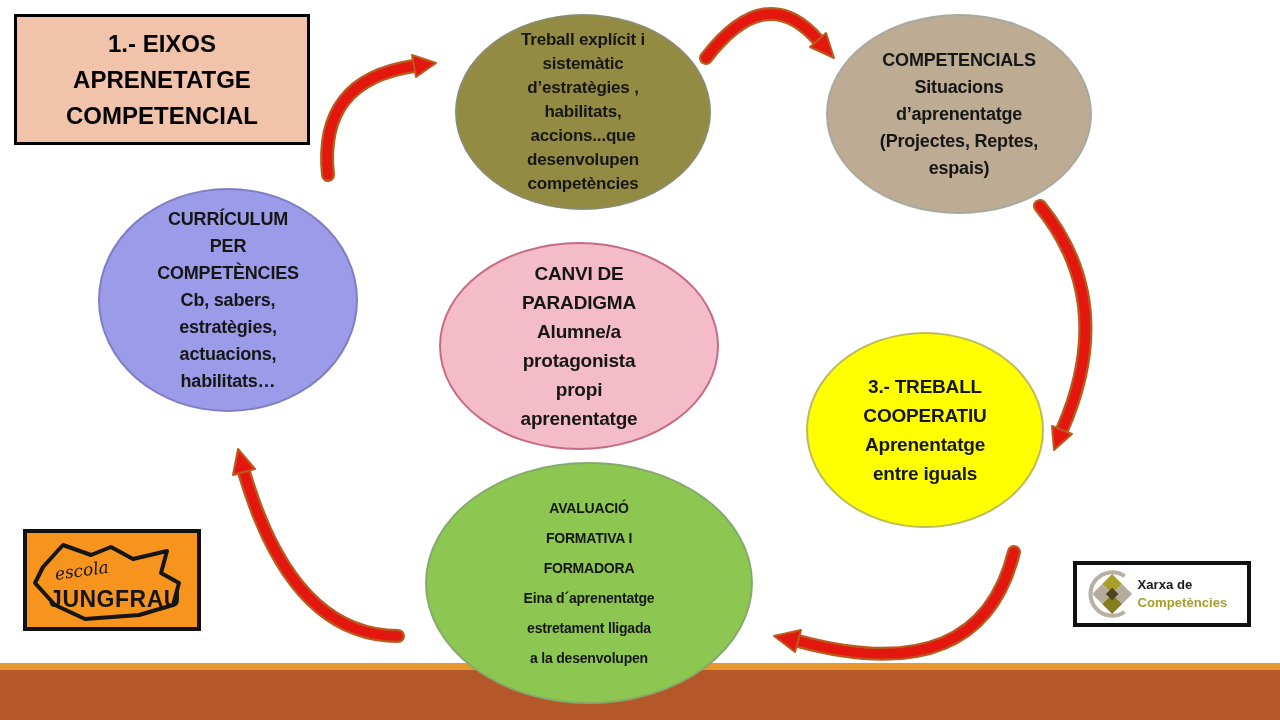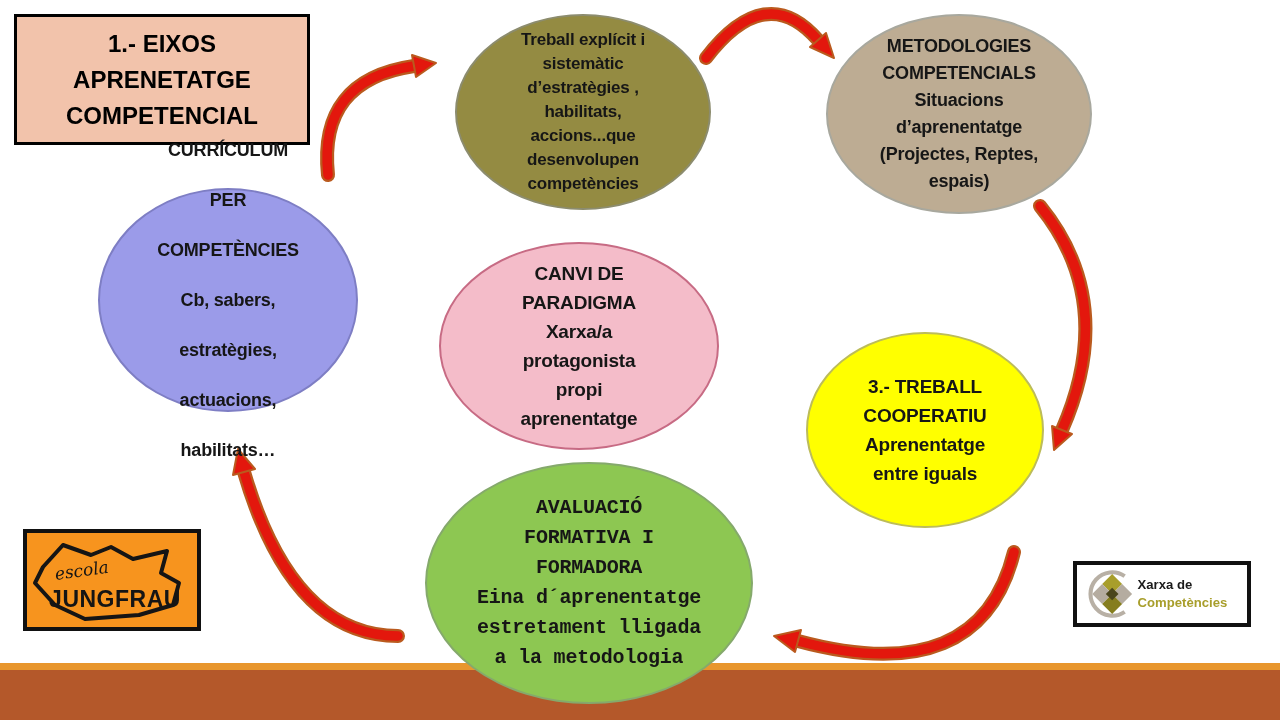--- a/index.html
+++ b/index.html
@@ -26,21 +26,21 @@
   .ellipse{
     position:absolute;z-index:3;border-radius:50%;border:2px solid #999;box-sizing:border-box;
     display:flex;flex-direction:column;justify-content:center;align-items:center;
     text-align:left;font-weight:bold;color:#161616;letter-spacing:-0.2px;
   }
   .e0{left:455px;top:14px;width:256px;height:196px;font-size:17px;line-height:24px;}
   .e1{left:826px;top:14px;width:266px;height:200px;font-size:18px;line-height:27px;}
   .e2{left:98px;top:188px;width:260px;height:224px;font-size:18px;line-height:27px;}
   .e3{left:439px;top:242px;width:280px;height:208px;font-size:19px;line-height:29px;}
   .e4{left:806px;top:332px;width:238px;height:196px;font-size:19px;line-height:29px;}
-  .e5{left:425px;top:462px;width:328px;height:242px;font-size:20px;line-height:30px;font-family:Liberation Mono, monospace;}
+  .e5{left:425px;top:462px;width:328px;height:242px;font-size:14px;line-height:30px;}
   
   .logo-jungfrau{
     position:absolute;left:23px;top:529px;width:178px;height:102px;z-index:4;
     border:4px solid #111;box-sizing:border-box;
   }
   .logo-xarxa{
     position:absolute;left:1073px;top:561px;width:178px;height:66px;z-index:4;
     background:#fff;border:4px solid #111;box-sizing:border-box;
   }
   .logo-jungfrau svg,.logo-xarxa svg{display:block;width:100%;height:100%;}
@@ -95,61 +95,60 @@
     <div>Treball explícit i</div>
     <div>sistemàtic</div>
     <div>d’estratègies ,</div>
     <div>habilitats,</div>
     <div>accions...que</div>
     <div>desenvolupen</div>
     <div>competències</div>
   </div>
 
   <div class="ellipse e1" style="background: rgb(189, 172, 147); border-color: rgb(168, 168, 158);">
-    <div>METODOLOGIES</div>
     <div>COMPETENCIALS</div>
     <div>Situacions</div>
     <div>d’aprenentatge</div>
     <div>(Projectes, Reptes,</div>
     <div>espais)</div>
   </div>
 
-  <div class="ellipse e2" style="background: rgb(155, 155, 233); border-color: rgb(126, 126, 196); gap: 23px;">
+  <div class="ellipse e2" style="background: rgb(155, 155, 233); border-color: rgb(126, 126, 196);">
     <div>CURRÍCULUM</div>
     <div>PER</div>
     <div>COMPETÈNCIES</div>
     <div>Cb, sabers,</div>
     <div>estratègies,</div>
     <div>actuacions,</div>
     <div>habilitats…</div>
   </div>
 
   <div class="ellipse e3" style="background: rgb(244, 188, 201); border-color: rgb(199, 107, 132);">
     <div>CANVI DE</div>
     <div>PARADIGMA</div>
-    <div>Xarxa/a</div>
+    <div>Alumne/a</div>
     <div>protagonista</div>
     <div>propi</div>
     <div>aprenentatge</div>
   </div>
 
   <div class="ellipse e4" style="background: rgb(255, 255, 0); border-color: rgb(188, 188, 90);">
     <div>3.- TREBALL</div>
     <div>COOPERATIU</div>
     <div>Aprenentatge</div>
     <div>entre iguals</div>
   </div>
 
   <div class="ellipse e5" style="background: rgb(141, 199, 82); border-color: rgb(133, 169, 108);">
     <div>AVALUACIÓ</div>
     <div>FORMATIVA I</div>
     <div>FORMADORA</div>
     <div>Eina d´aprenentatge</div>
     <div>estretament lligada</div>
-    <div>a la metodologia</div>
+    <div>a la desenvolupen</div>
   </div>
 
   <div class="logo-jungfrau" style="background: rgb(247, 148, 30);">
     <svg viewBox="0 0 170 94">
       <path d="M 16 34 L 36 12 L 64 22 L 84 14 L 106 26 L 140 18 L 134 40 L 152 50 L 146 72 L 112 82 L 58 86 L 28 72 L 8 50 Z" fill="none" stroke="#151515" stroke-width="4" stroke-linejoin="round"></path>
       <text class="jungfrau-script" x="28" y="44" transform="rotate(-8 50 40)">escola</text>
       <text class="jungfrau-main" x="88" y="74" text-anchor="middle">JUNGFRAU</text>
     </svg>
   </div>
 

